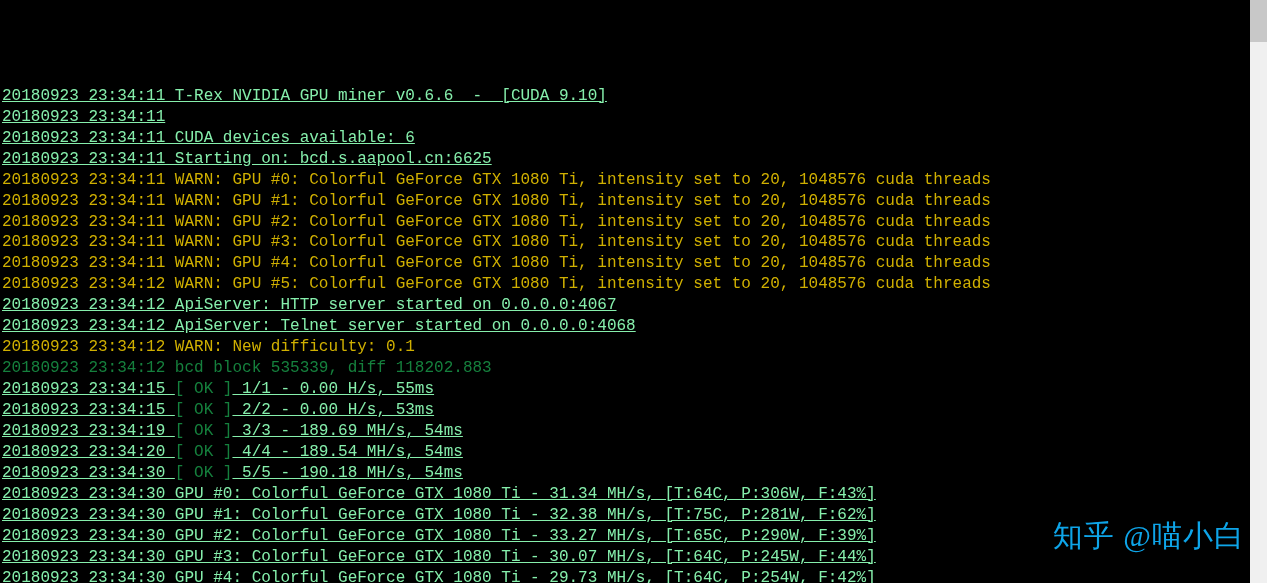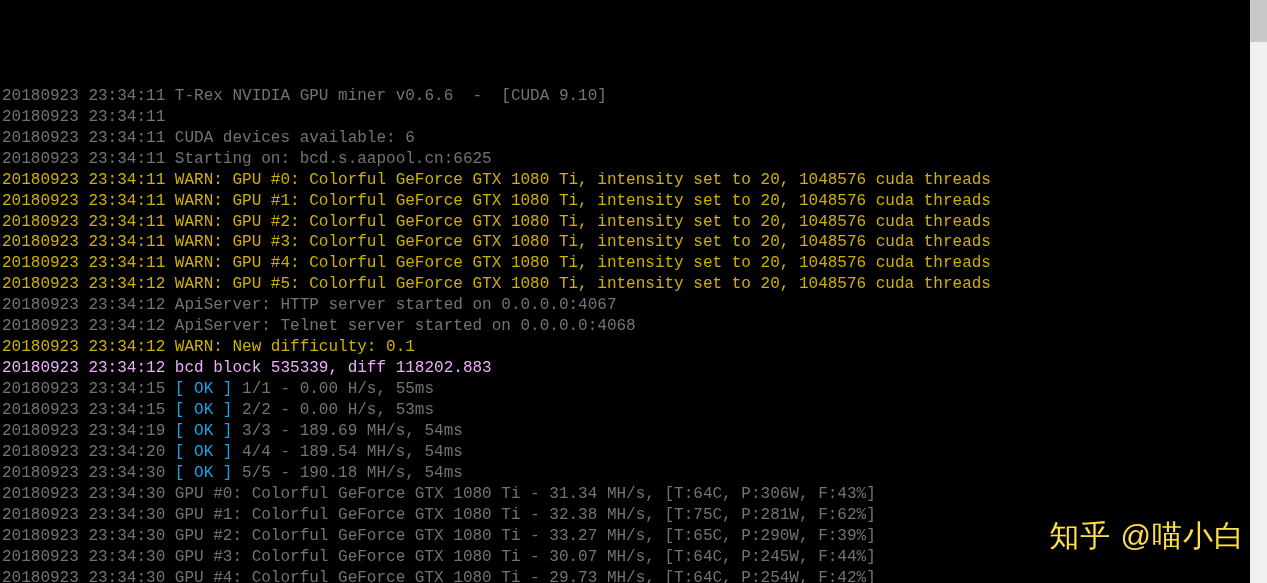--- a/index.html
+++ b/index.html
@@ -11,30 +11,30 @@
       white-space: pre;
       overflow: hidden;
       width: 1267px;
       height: 583px;
       position: relative;
     }
     .terminal {
       padding: 2px 0 0 2px;
     }
     .line { display: block; }
-    .c-white { color: #737373; }
+    .c-white { color: #86efac; text-decoration: underline; }
     .c-yellow { color: #d0b000; margin-top: 12px; }
-    .c-cyan { color: #f0abfc; }
-    .c-green { color: #0ea5e9; }
+    .c-cyan { color: #15803d; }
+    .c-green { color: #15803d; }
     .watermark {
       position: absolute;
       right: 22px;
       bottom: 28px;
-      color: #fde047;
-      font-family: Liberation Sans, sans-serif;
+      color: #0ea5e9;
+      font-family: Liberation Serif, serif;
       font-size: 30px;
       font-weight: 400;
       letter-spacing: 1px;
     }
     .scrollbar {
       position: absolute;
       right: 0;
       top: 0;
       width: 17px;
       height: 100%;

